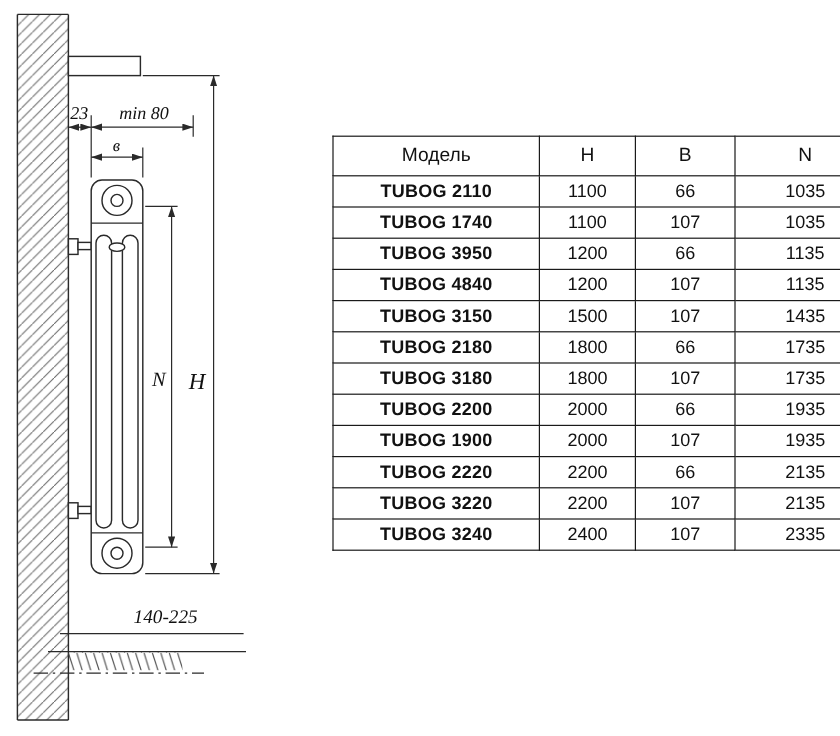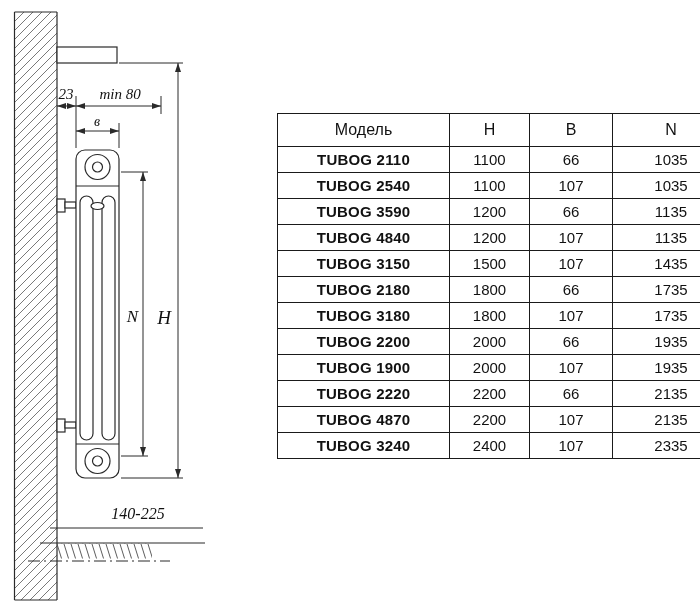--- a/index.html
+++ b/index.html
@@ -132,27 +132,27 @@
       </tr>
     </thead>
     <tbody>
         <tr>
           <td class="model">TUBOG 2110</td>
           <td>1100</td>
           <td>66</td>
           <td>1035</td>
         </tr>
         <tr>
-          <td class="model">TUBOG 2540</td>
+          <td class="model">TUBOG 1740</td>
           <td>1100</td>
           <td>107</td>
           <td>1035</td>
         </tr>
         <tr>
-          <td class="model">TUBOG 3590</td>
+          <td class="model">TUBOG 3950</td>
           <td>1200</td>
           <td>66</td>
           <td>1135</td>
         </tr>
         <tr>
           <td class="model">TUBOG 4840</td>
           <td>1200</td>
           <td>107</td>
           <td>1135</td>
         </tr>
@@ -186,21 +186,21 @@
           <td>107</td>
           <td>1935</td>
         </tr>
         <tr>
           <td class="model">TUBOG 2220</td>
           <td>2200</td>
           <td>66</td>
           <td>2135</td>
         </tr>
         <tr>
-          <td class="model">TUBOG 4870</td>
+          <td class="model">TUBOG 3220</td>
           <td>2200</td>
           <td>107</td>
           <td>2135</td>
         </tr>
         <tr>
           <td class="model">TUBOG 3240</td>
           <td>2400</td>
           <td>107</td>
           <td>2335</td>
         </tr>

